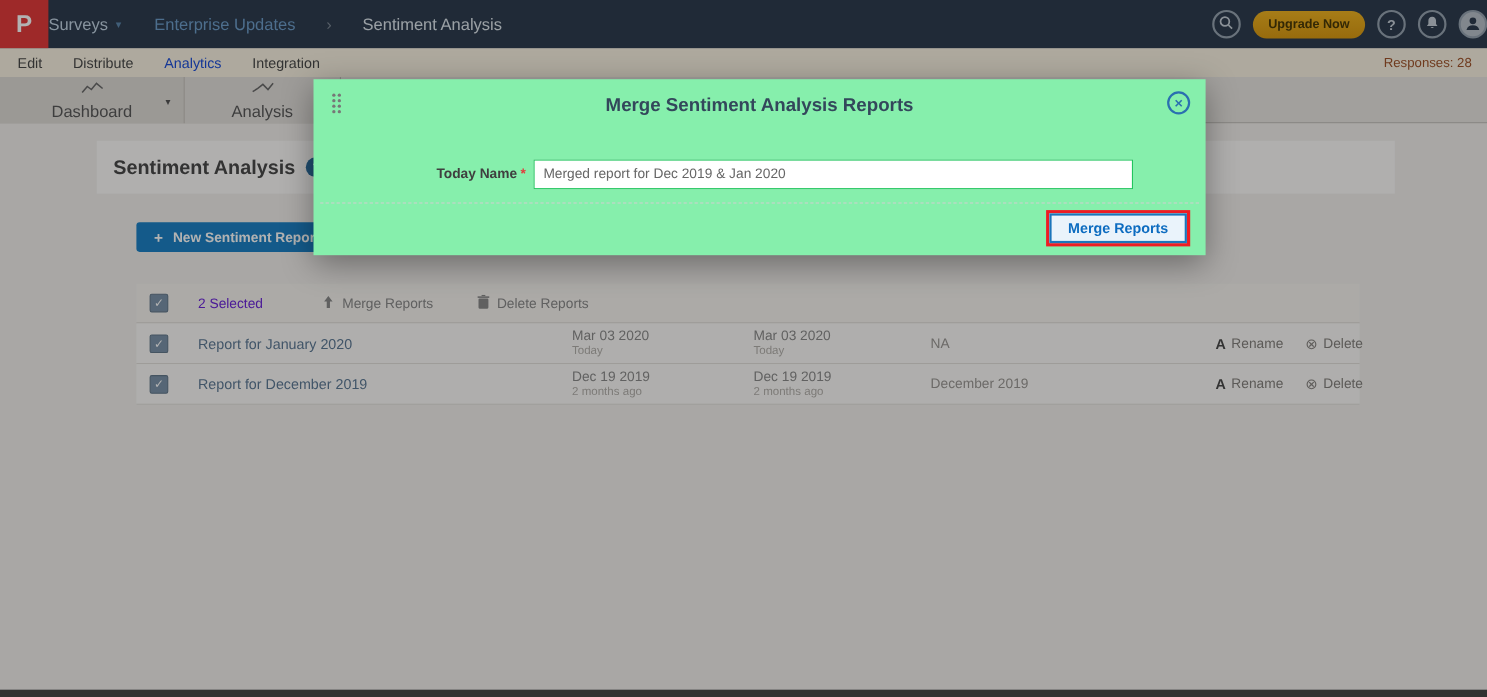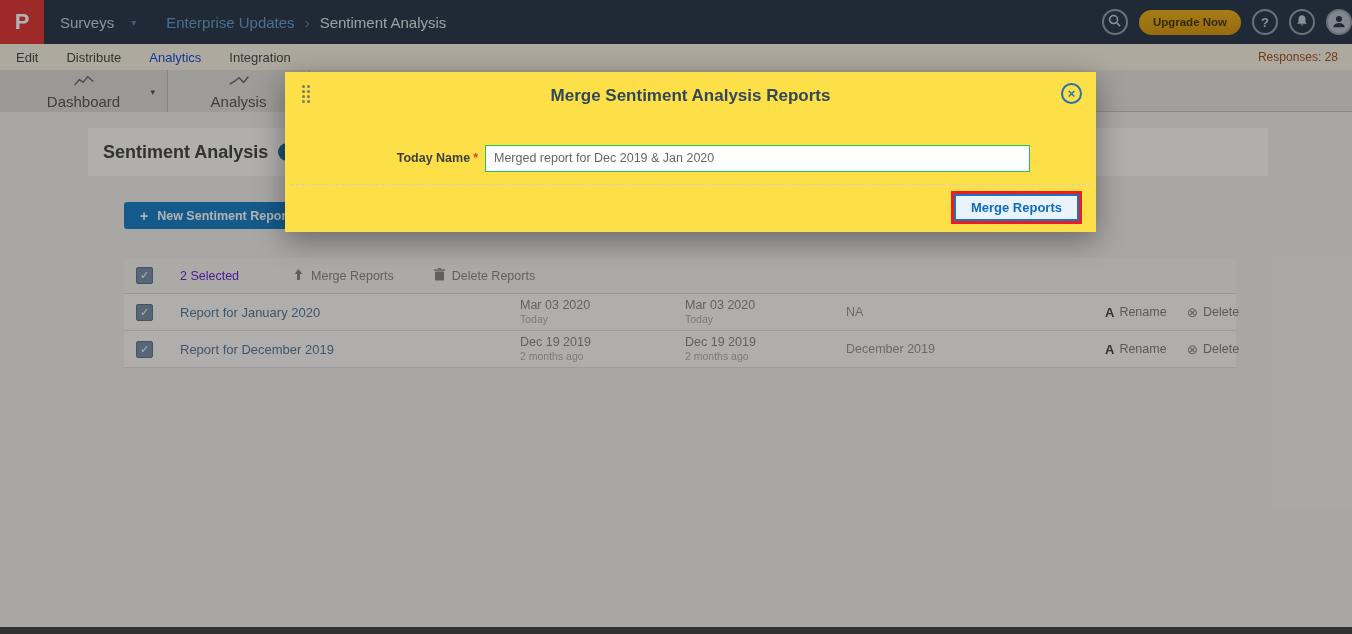--- a/index.html
+++ b/index.html
@@ -5,23 +5,23 @@
   * { margin:0; padding:0; box-sizing:border-box; }
   html,body { background:#555; }
   .page {
     position:relative; width:1352px; height:634px; overflow:hidden;
     background:#f2f0ed; font-family:"Liberation Sans", sans-serif;
   }
 
   
   .topbar { position:absolute; top:0; left:0; right:0; height:44px; background:#2e3d4f; display:flex; align-items:center; z-index:1; }
   .logo { width:44px; height:44px; background:#e23b3b; color:#fff; font-weight:bold; font-size:22px; display:flex; align-items:center; justify-content:center; cursor:pointer; }
-  .surveys { margin-left:16px; color:#c2d3e2; font-size:15px; display:flex; align-items:center; gap:17px; cursor:pointer; }
+  .surveys { color:#c2d3e2; font-size:15px; display:flex; align-items:center; gap:7px; cursor:pointer; }
   .surveys .caret { color:#5d87ad; font-size:10px; }
-  .breadcrumb { margin-left:30px; font-size:15px; display:flex; gap:10px; align-items:center;text-align:right; }
+  .breadcrumb { margin-left:30px; font-size:15px; display:flex; gap:28px; align-items:center;text-align:right; }
   .crumb-link { color:#6f9ecb; cursor:pointer; }
   .crumb-sep { color:#7d8894; }
   .crumb-current { color:#dde5ec; }
   .topbar-right { margin-left:auto; display:flex; align-items:center; gap:11px; }
   .icon-circle { width:26px; height:26px; border-radius:50%; border:2px solid #97a4b1; display:flex; align-items:center; justify-content:center; color:#c6cfd8; font-size:13px; font-weight:bold; cursor:pointer; }
   .avatar-circle { background:#b9c2cb; border-color:#97a4b1; color:#2e3d4f; overflow:hidden; }
   .upgrade-pill { height:25px; padding:0 14px; border-radius:13px; background:linear-gradient(#efb322,#d99a13); color:#4a3a08; font-size:11.5px; font-weight:bold; display:flex; align-items:center; border:none; cursor:pointer; }
 
   
   .tabs { position:absolute; top:44px; left:0; right:0; height:26px; background:#faf3e2; display:flex; align-items:center; font-size:13px; color:#4a4a4a; z-index:1; }
@@ -61,21 +61,21 @@
   .cell-period { width:259px; flex:none; color:#9b9895; }
   .cell-actions { flex:1; display:flex; justify-content:flex-end; align-items:center; gap:20px; padding-right:14px; }
   .row-action { display:flex; align-items:center; gap:5px; color:#85827e; cursor:pointer; }
   .rename-glyph { font-weight:bold; color:#4a4a4a; font-size:13px; }
   .delete-glyph { color:#8a8784; font-size:13.5px; }
 
   .bottom-strip { position:absolute; bottom:0; left:0; right:0; height:7px; background:#474747; z-index:1; }
 
   
   .overlay { position:absolute; inset:0; background:rgba(0,0,0,0.30); z-index:10; }
-  .modal { position:absolute; left:285px; top:72px; width:811px; height:160px; background:#fde047; z-index:20; box-shadow:0 8px 28px rgba(0,0,0,0.38); }
+  .modal { position:absolute; left:285px; top:72px; width:811px; height:160px; background:#86efac; z-index:20; box-shadow:0 8px 28px rgba(0,0,0,0.38); }
   .modal-title { position:absolute; top:14px; left:0; right:0; text-align:center; font-size:17px; font-weight:bold; color:#33475b; }
   .drag-handle { position:absolute; left:17px; top:13px; display:grid; grid-template-columns:repeat(2, 3px); grid-auto-rows:3px; gap:2px; cursor:move; }
   .drag-handle i { width:3px; height:3px; border-radius:50%; background:#777; }
   .modal-close { position:absolute; right:14px; top:11px; width:21px; height:21px; border:2px solid #2a6fb0; border-radius:50%; color:#2a6fb0; font-size:13px; font-weight:bold; display:flex; align-items:center; justify-content:center; cursor:pointer; line-height:1; }
   .field-row { position:absolute; top:72px; left:0; right:0; height:28px; display:flex; align-items:center; }
   .field-label { width:193px; text-align:right; font-size:12.5px; font-weight:bold; color:#3f3f3f; }
   .req { color:#e23b3b; margin-left:3px; }
   .report-name-input { margin-left:7px; width:545px; height:27px; border:1px solid #22c55e; font-size:12.5px; color:#666; padding:0 8px; font-family:"Liberation Sans", sans-serif; outline:none; }
   .dashed-sep { position:absolute; top:112px; left:6px; right:6px; border-top:1px dashed #cfcfcf; }
   .submit-wrap { position:absolute; top:119px; right:14px; border:3px solid #ed1c24; }

